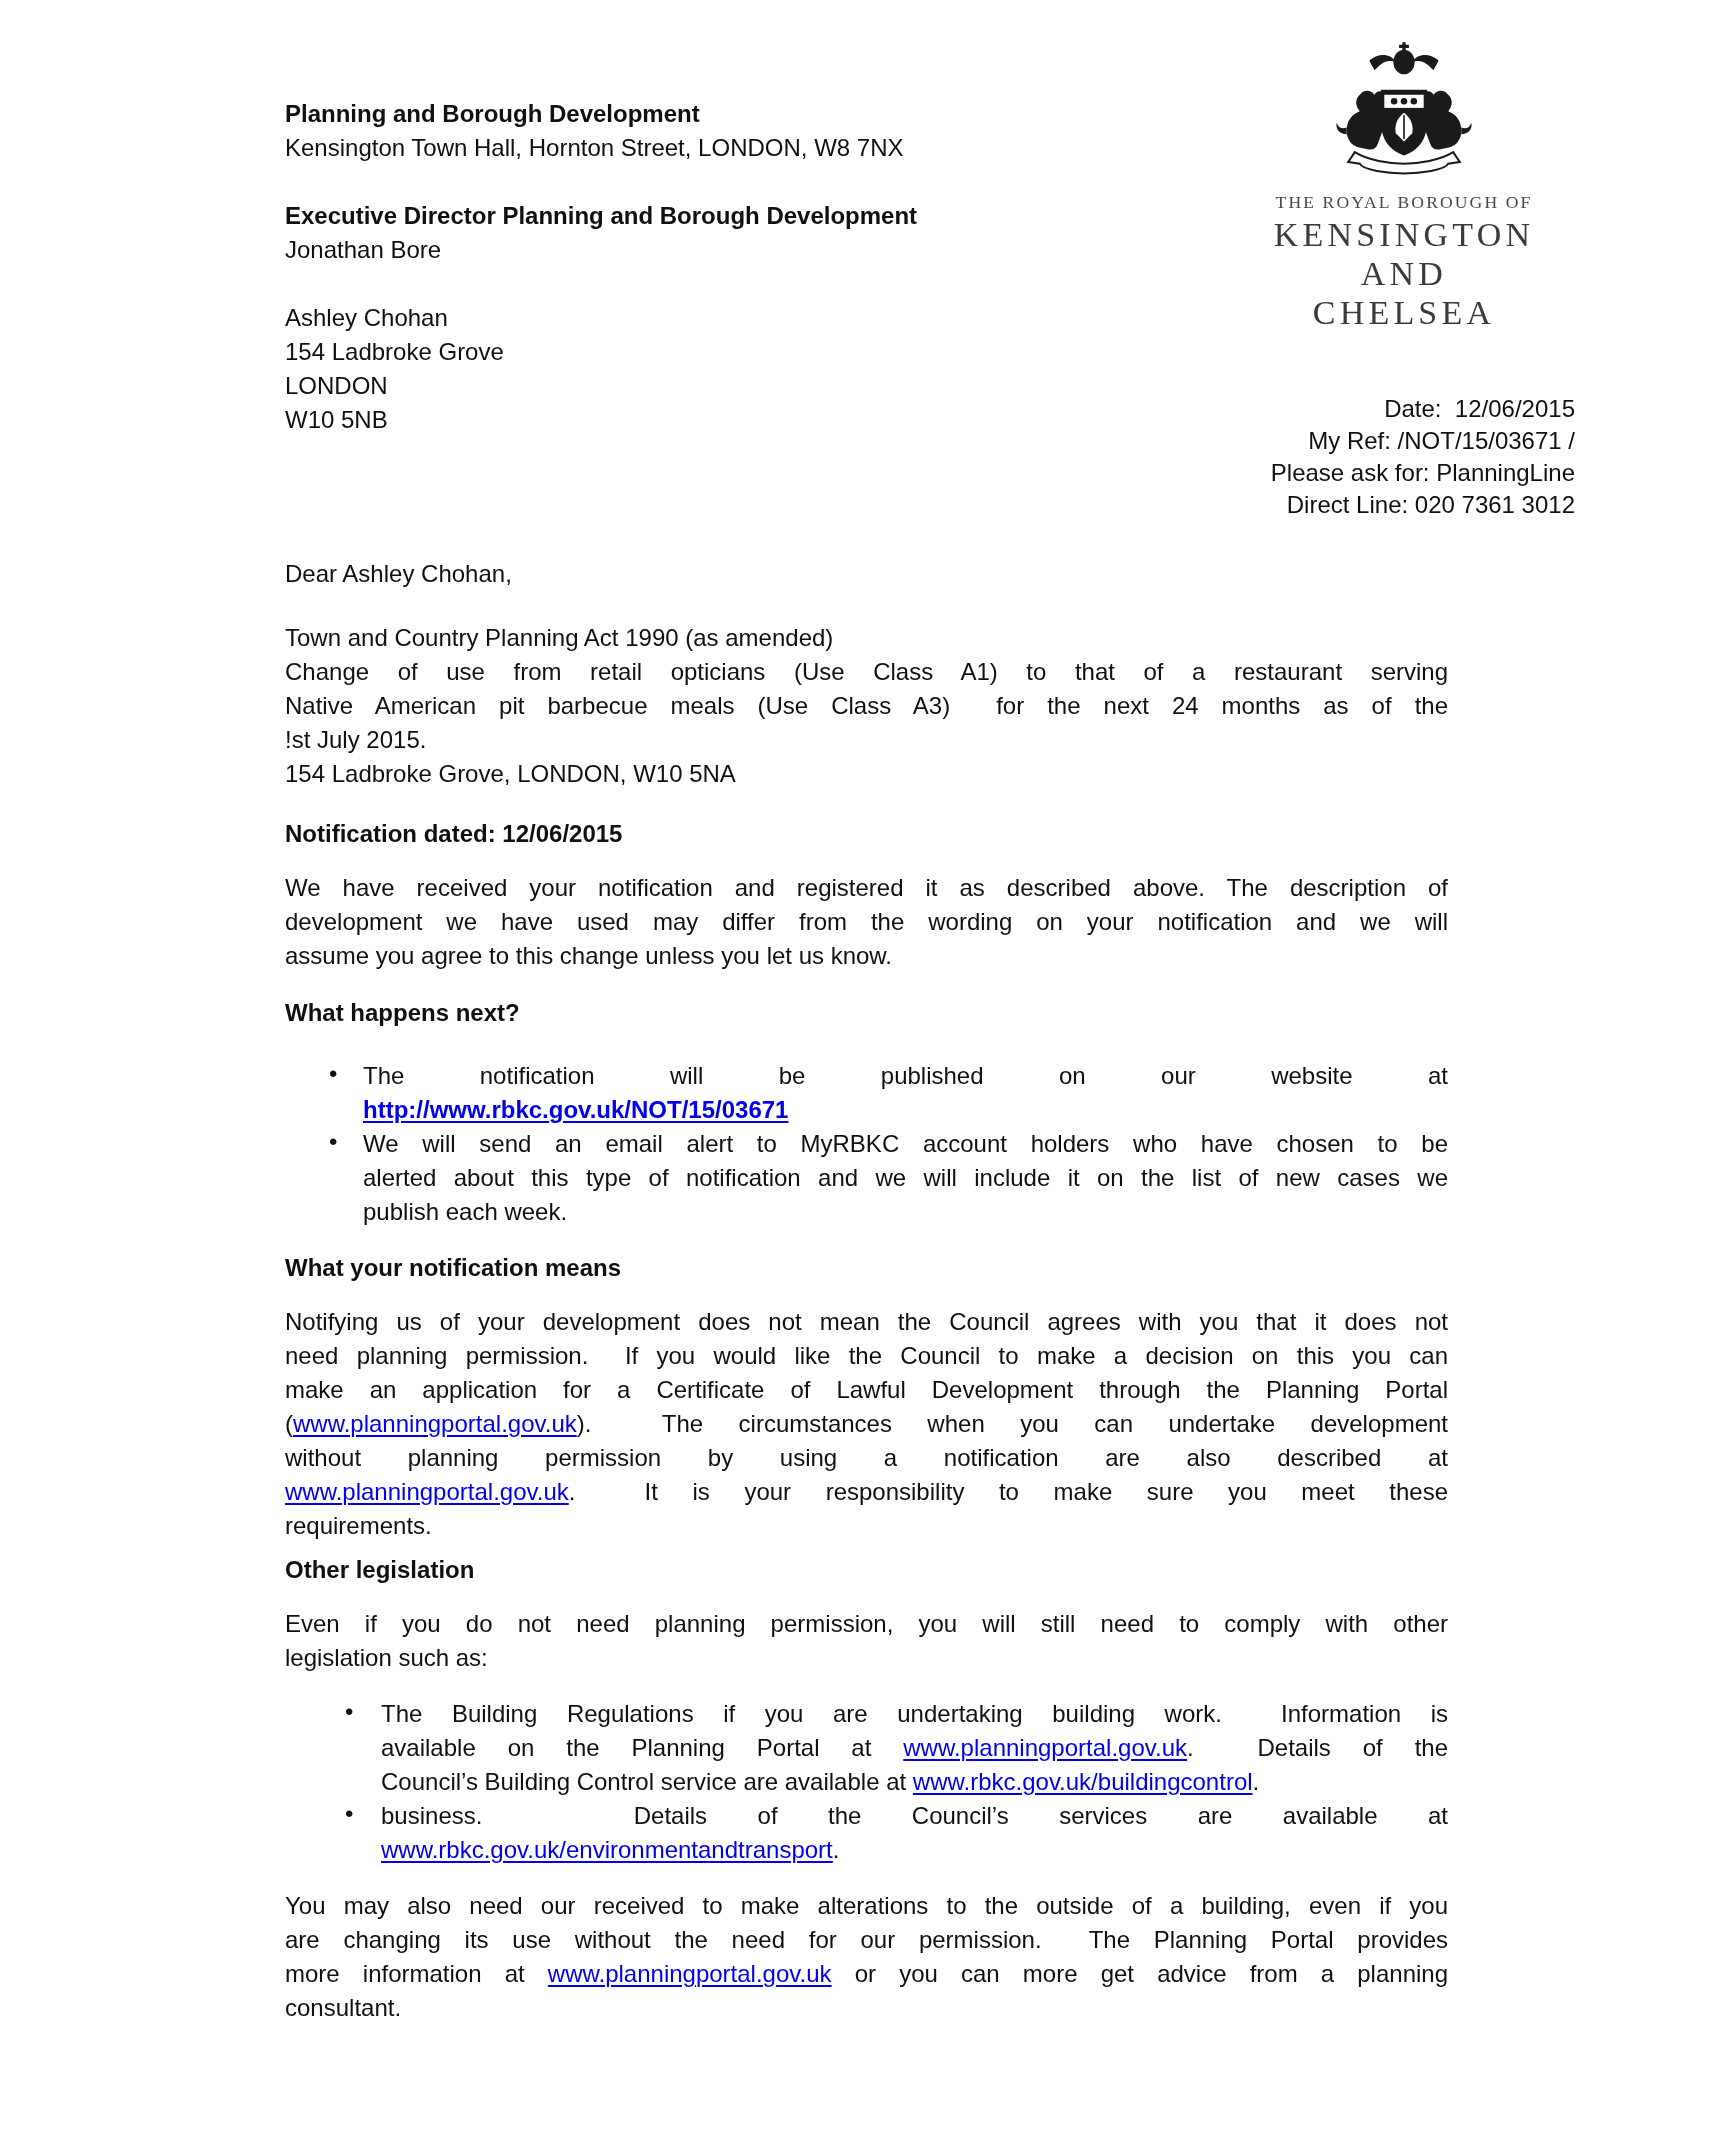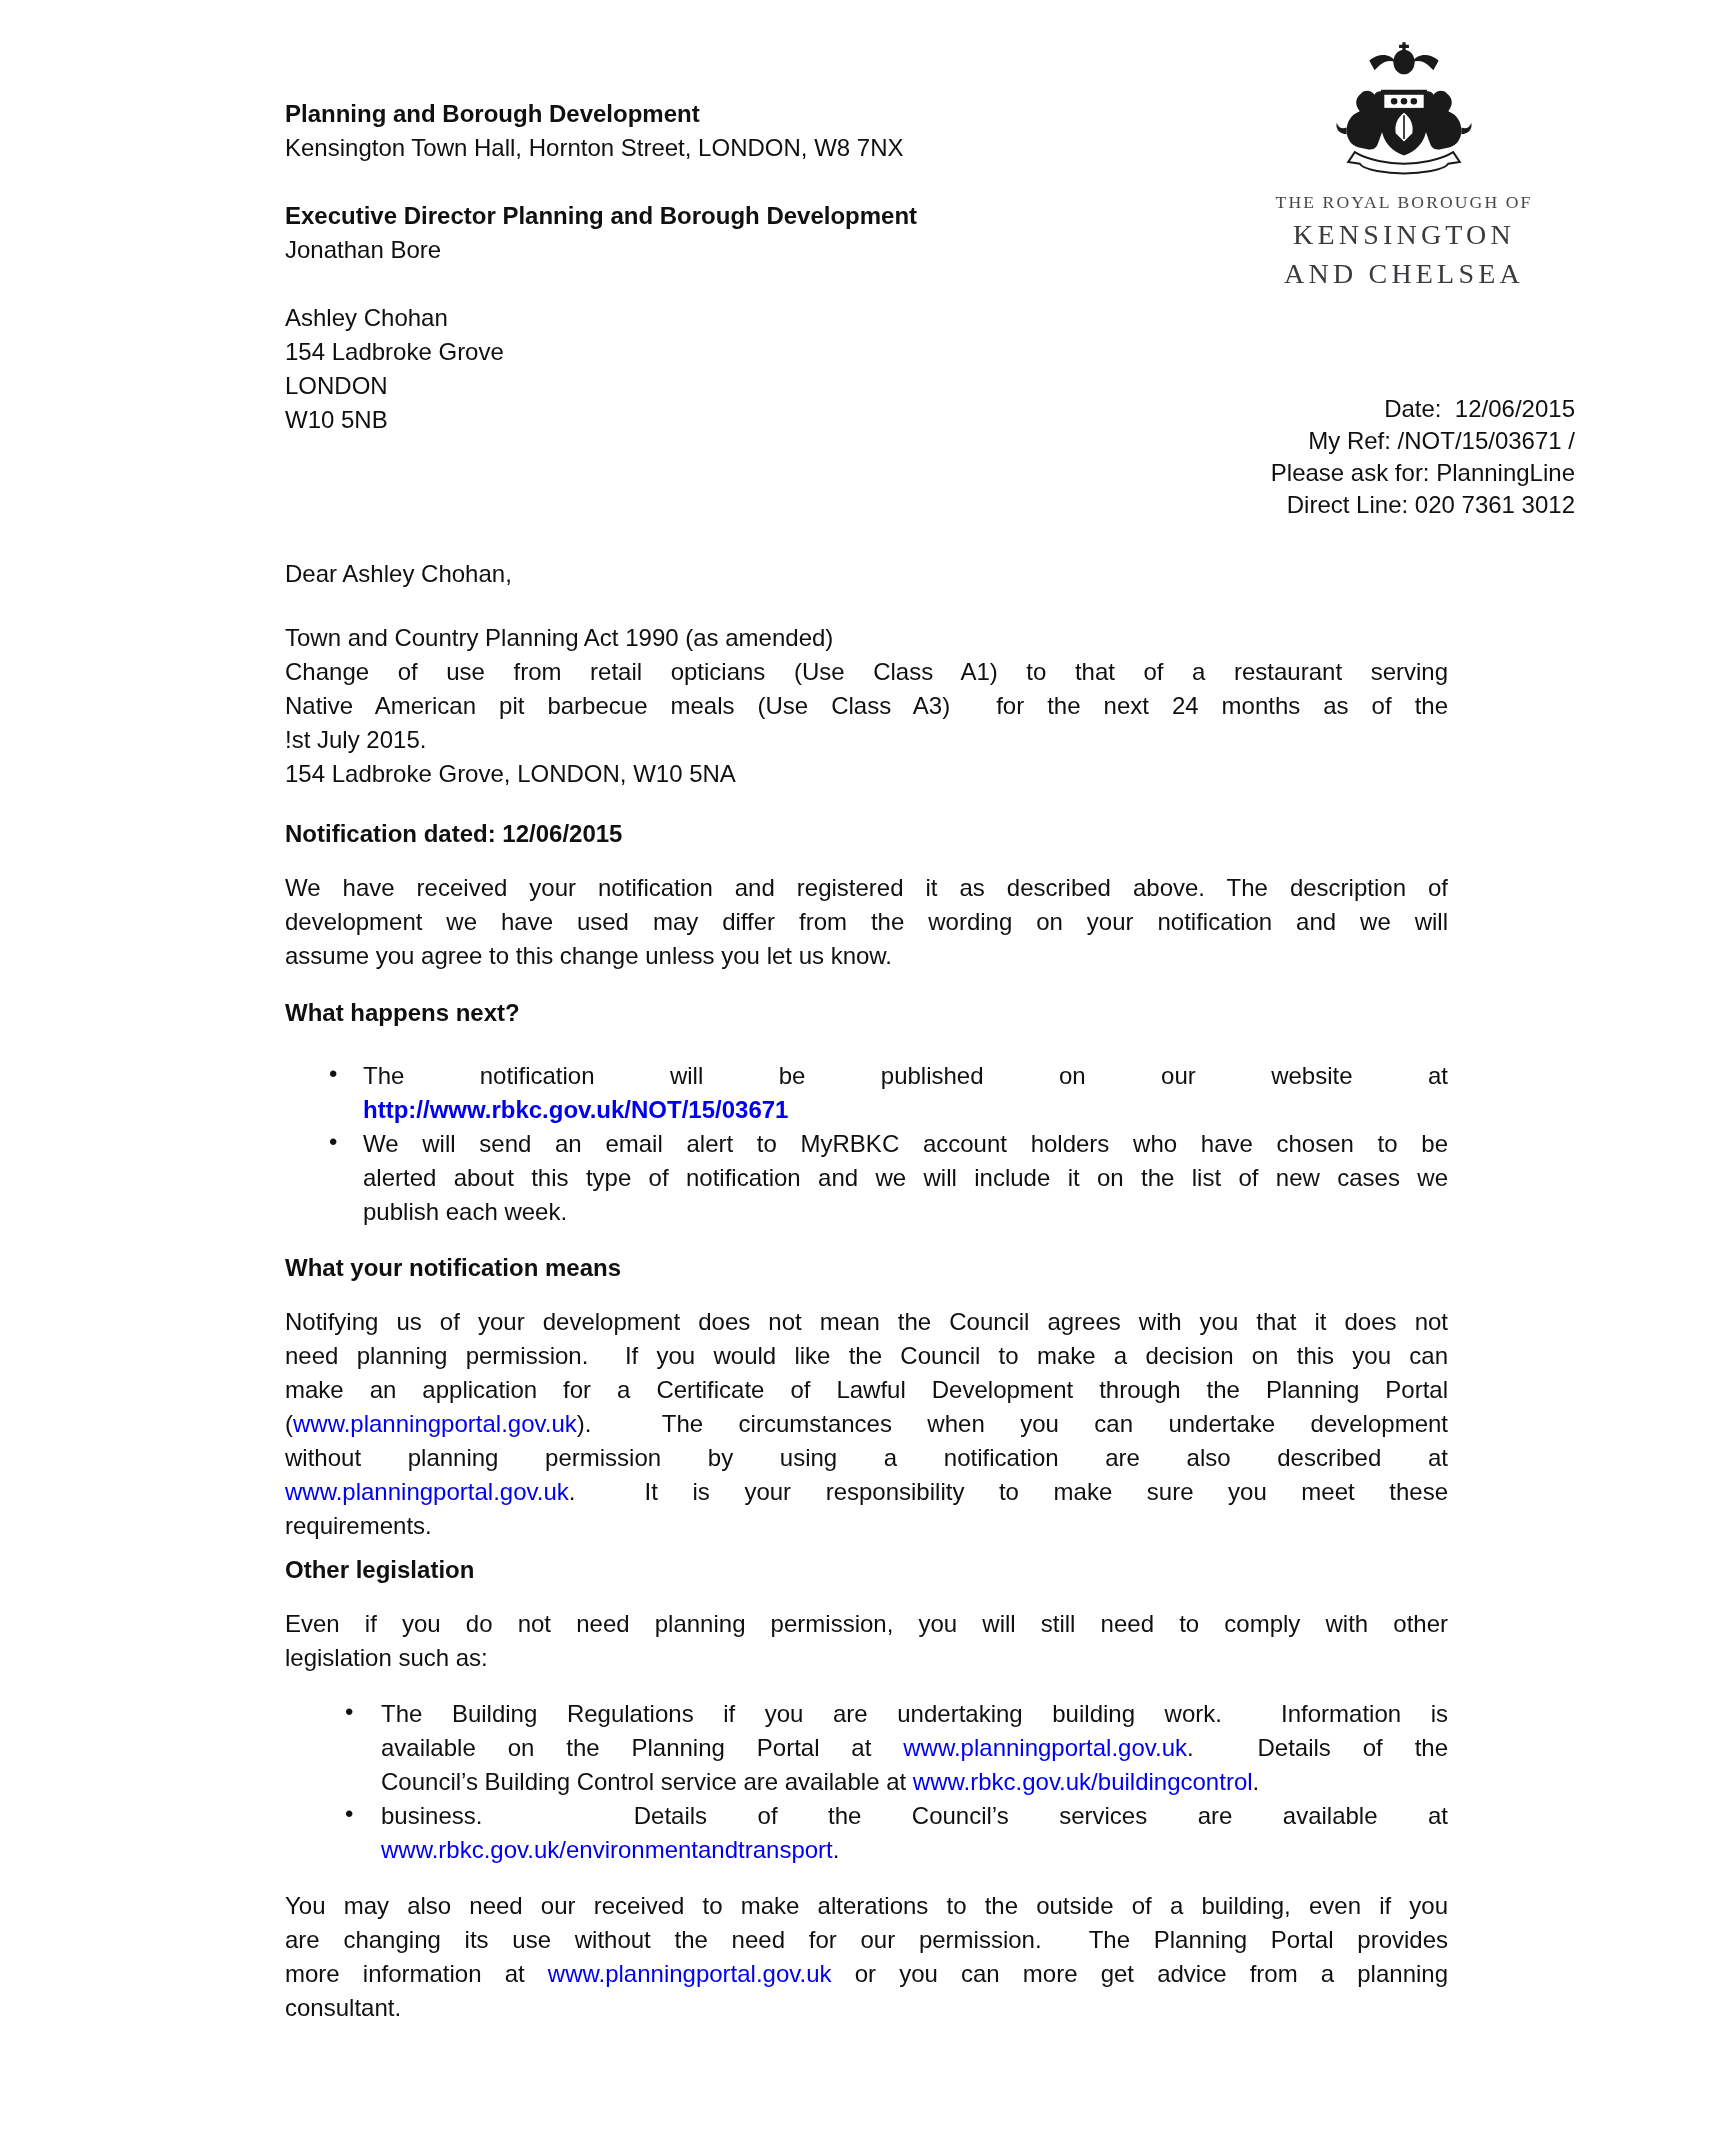--- a/index.html
+++ b/index.html
@@ -12,37 +12,37 @@
   .sender{position:absolute;left:285px;top:97px;line-height:34px;}
   .sender .gap-top{margin-top:34px;}
   .recipient{margin-top:34px;}
   .logo{position:absolute;left:1269px;top:42px;width:270px;text-align:center;}
   .logo svg{display:block;margin:0 auto 8.4px auto;}
   .logo .tagline{
     font-family:"Liberation Serif","DejaVu Serif",serif;font-size:17.6px;letter-spacing:2.1px;
     color:#47474b;line-height:25px;
   }
   .logo .borough{
-    font-family:"Liberation Serif","DejaVu Serif",serif;font-size:28px;letter-spacing:4.2px;
+    font-family:"Liberation Serif","DejaVu Serif",serif;font-size:34px;letter-spacing:4.2px;
     color:#3b3b3f;line-height:39px;
   }
   .meta{position:absolute;right:143px;top:393px;text-align:right;line-height:32px;}
   
   .letter-body{position:absolute;left:285px;top:557px;width:1163px;line-height:34px;}
   .salutation{margin:0 0 30px 0;}
   .blk{margin:0 0 22px 0;}
   .blk.heading{font-weight:700;margin-bottom:20px;}
   .blk.subject{font-weight:400;margin-bottom:26px;}
   .blocks > :nth-child(3){margin-bottom:23px;}  
   .blocks > :nth-child(4){margin-bottom:28.5px;}  
   .blocks > :nth-child(7){margin-bottom:10px;}  
   .blocks > :nth-child(9){margin-bottom:22px;}  
   .ln{min-height:34px;line-height:34px;text-align:left;}
   .ln.just{text-align:justify;text-align-last:justify;}
-  .lnk{color:#0000ee;text-decoration-thickness:1.7px;text-underline-offset:3.4px;}
+  .lnk{color:#0000ee;text-decoration:underline;text-decoration-thickness:1.7px;text-underline-offset:3.4px;}
   .bld{font-weight:700;}
   .bitem{position:relative;}
   .ind1 .bitem{padding-left:78px;}
   .ind1 .bmark{left:44px;}
   .ind2 .bitem{padding-left:96px;}
   .ind2 .bmark{left:60px;}
   .bmark{position:absolute;top:-1.7px;font-size:24px;}
 </style>
 </head>
 <body>

